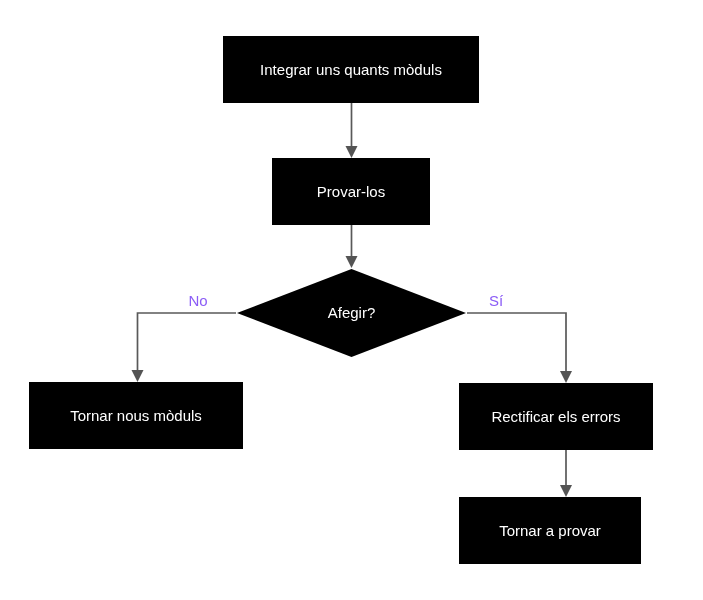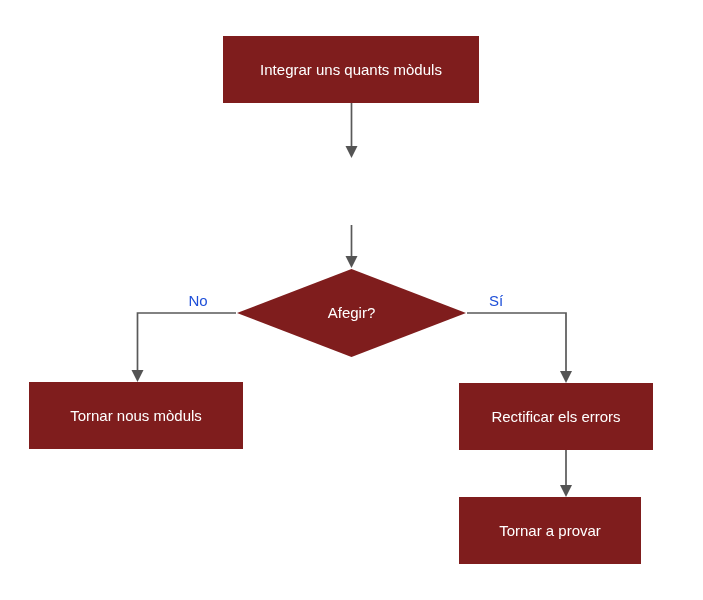--- a/index.html
+++ b/index.html
@@ -16,41 +16,41 @@
     overflow: hidden;
   }
   .edges-layer {
     position: absolute;
     left: 0; top: 0;
     width: 703px; height: 600px;
     pointer-events: none;
   }
   .node {
     position: absolute;
-    background: #7f1d1d;
+    background: #000000;
     color: #ffffff;
     display: flex;
     align-items: center;
     justify-content: center;
     text-align: center;
     font-size: 15px;
     line-height: 1.2;
   }
   .node-start   { left: 223px; top: 36px;  width: 256px; height: 67px; }
   .node-test    { left: 272px; top: 158px; width: 158px; height: 67px; }
   .node-decision {
     left: 237px; top: 269px; width: 229px; height: 88px;
     clip-path: polygon(50% 0%, 100% 50%, 50% 100%, 0% 50%);
   }
   .node-addmods { left: 29px;  top: 382px; width: 214px; height: 67px; }
   .node-fix     { left: 459px; top: 383px; width: 194px; height: 67px; }
   .node-retest  { left: 459px; top: 497px; width: 182px; height: 67px; }
   .edge-label {
     position: absolute;
-    color: #1d4ed8;
+    color: #8b5cf6;
     font-size: 15px;
     transform: translate(-50%, -50%);
     white-space: nowrap;
   }
   .edge-label-no  { left: 198px; top: 300px; }
   .edge-label-yes { left: 496px; top: 300px; }
   .connector { stroke: #595959; stroke-width: 1.7; fill: none; }
   .arrowhead { fill: #545454; stroke: none; }
 </style>
 </head>
@@ -73,20 +73,23 @@
     <polygon class="arrowhead" points="560,371 572,371 566,383"></polygon>
 
     <path class="connector" d="M 566 450 L 566 486"></path>
     <polygon class="arrowhead" points="560,485 572,485 566,497"></polygon>
   </svg>
 
   <div class="node node-start">
     <span>Integrar uns quants mòduls</span>
   </div>
 
+  <div class="node node-test">
+    <span>Provar-los</span>
+  </div>
 
   <div class="node node-decision">
     <span>Afegir?</span>
   </div>
 
   <div class="edge-label edge-label-no">No</div>
 
   <div class="edge-label edge-label-yes">Sí</div>
 
   <div class="node node-addmods">

